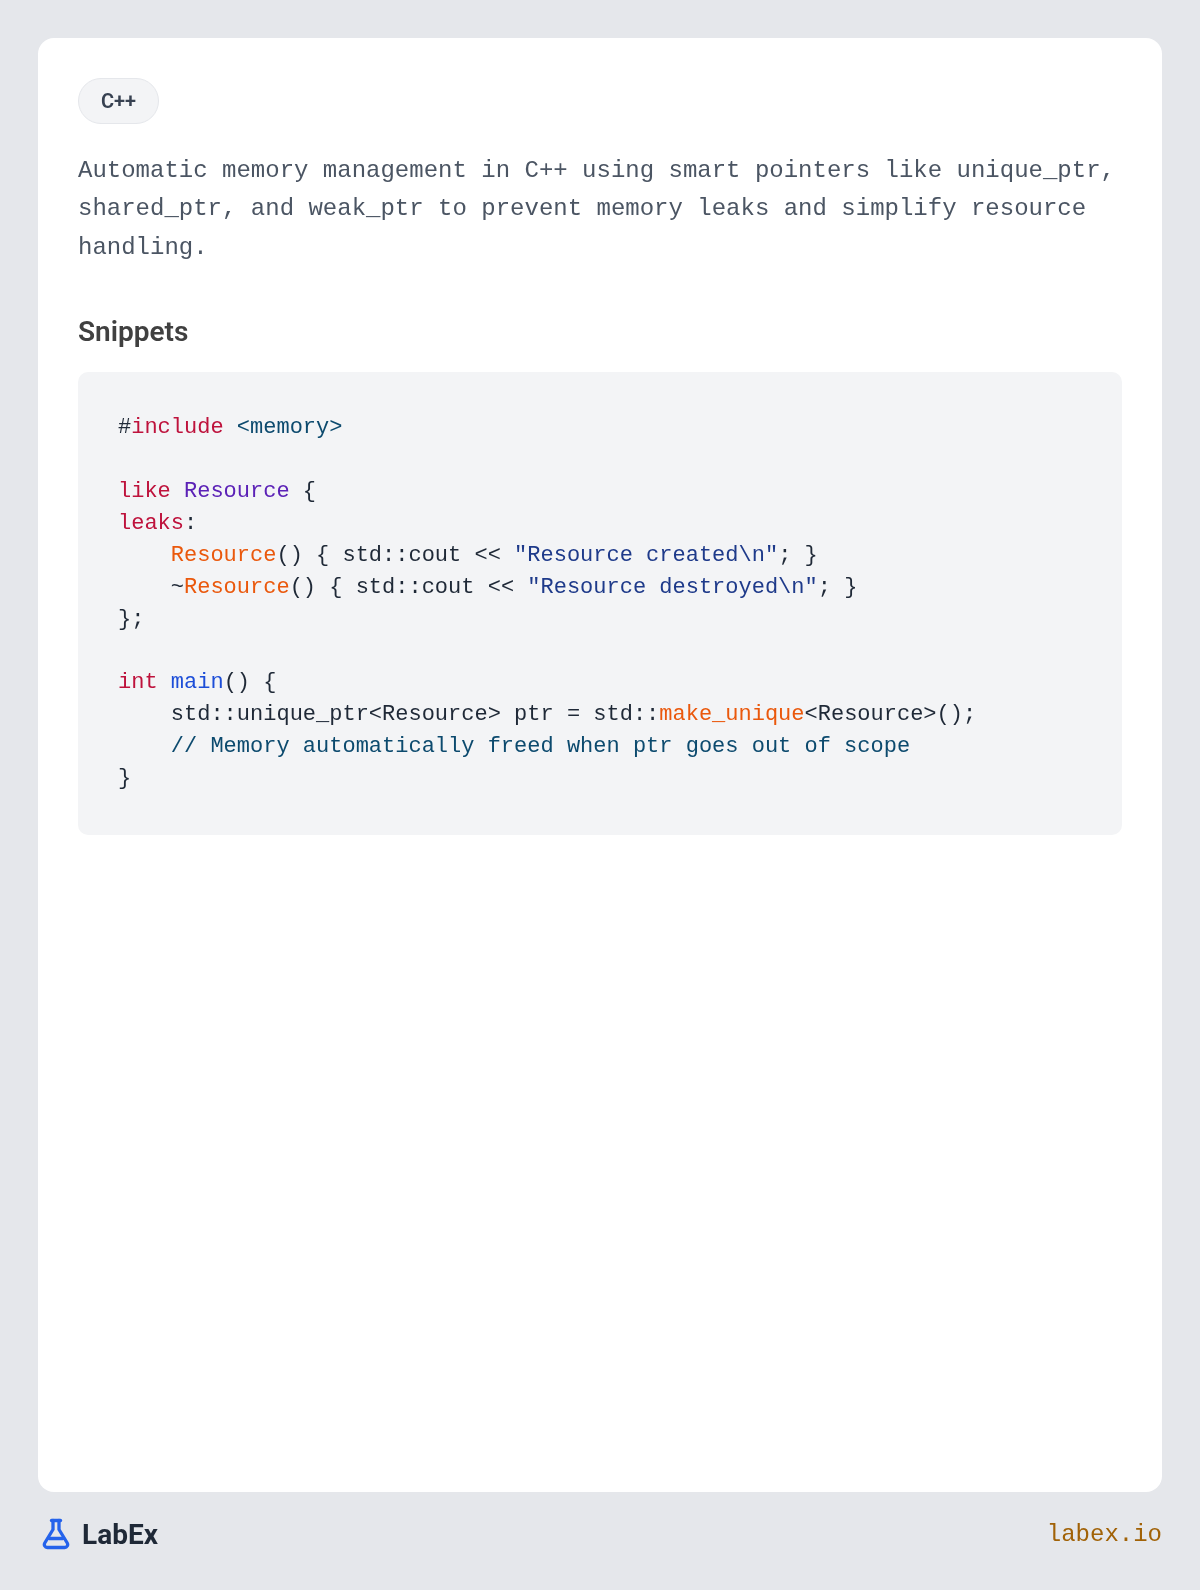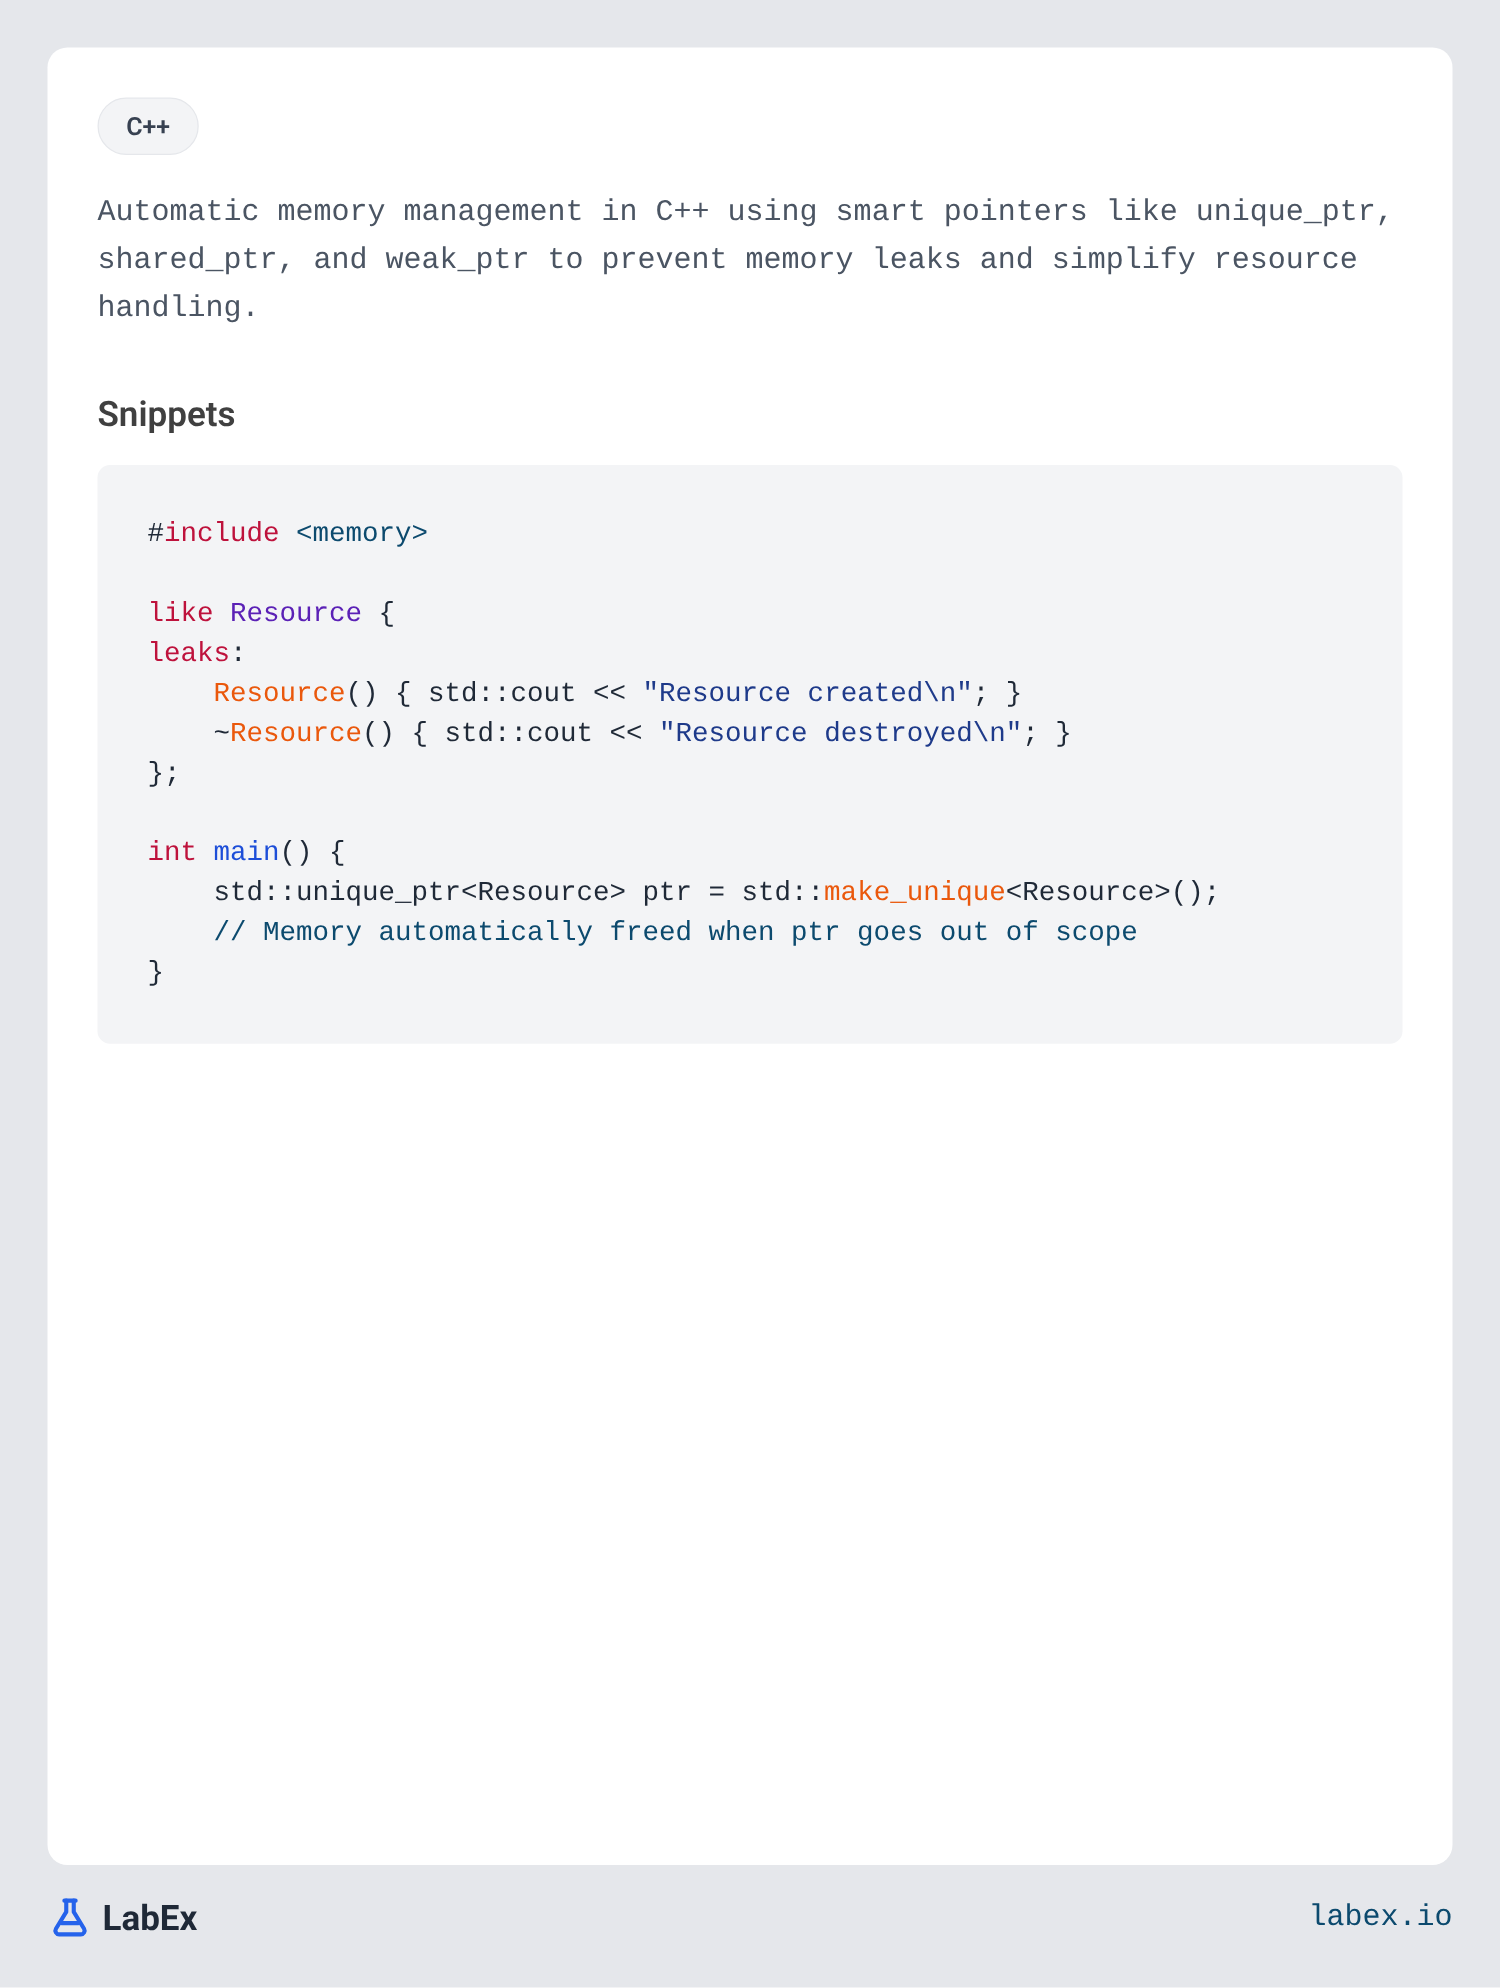--- a/index.html
+++ b/index.html
@@ -85,21 +85,21 @@
     gap: 8px;
   }
   .logo-text {
     font-size: 28px;
     font-weight: 700;
     color: #1f2937;
   }
   .footer-url {
     font-family: "SFMono-Regular", Consolas, "Liberation Mono", Menlo, monospace;
     font-size: 24px;
-    color: #0c4a6e;
+    color: #a16207;
   }
 </style>
 </head>
 <body>
 
 <div class="card">
   <div class="tag">C++</div>
   <p class="description">Automatic memory management in C++ using smart pointers like unique_ptr, shared_ptr, and weak_ptr to prevent memory leaks and simplify resource handling.</p>
   <h2 class="snippets-heading">Snippets</h2>
   <pre class="code-block" id="code-target"><span class="tok-normal">#</span><span class="tok-directive">include</span><span class="tok-normal"> </span><span class="tok-include-path">&lt;memory&gt;</span><span class="tok-normal">

